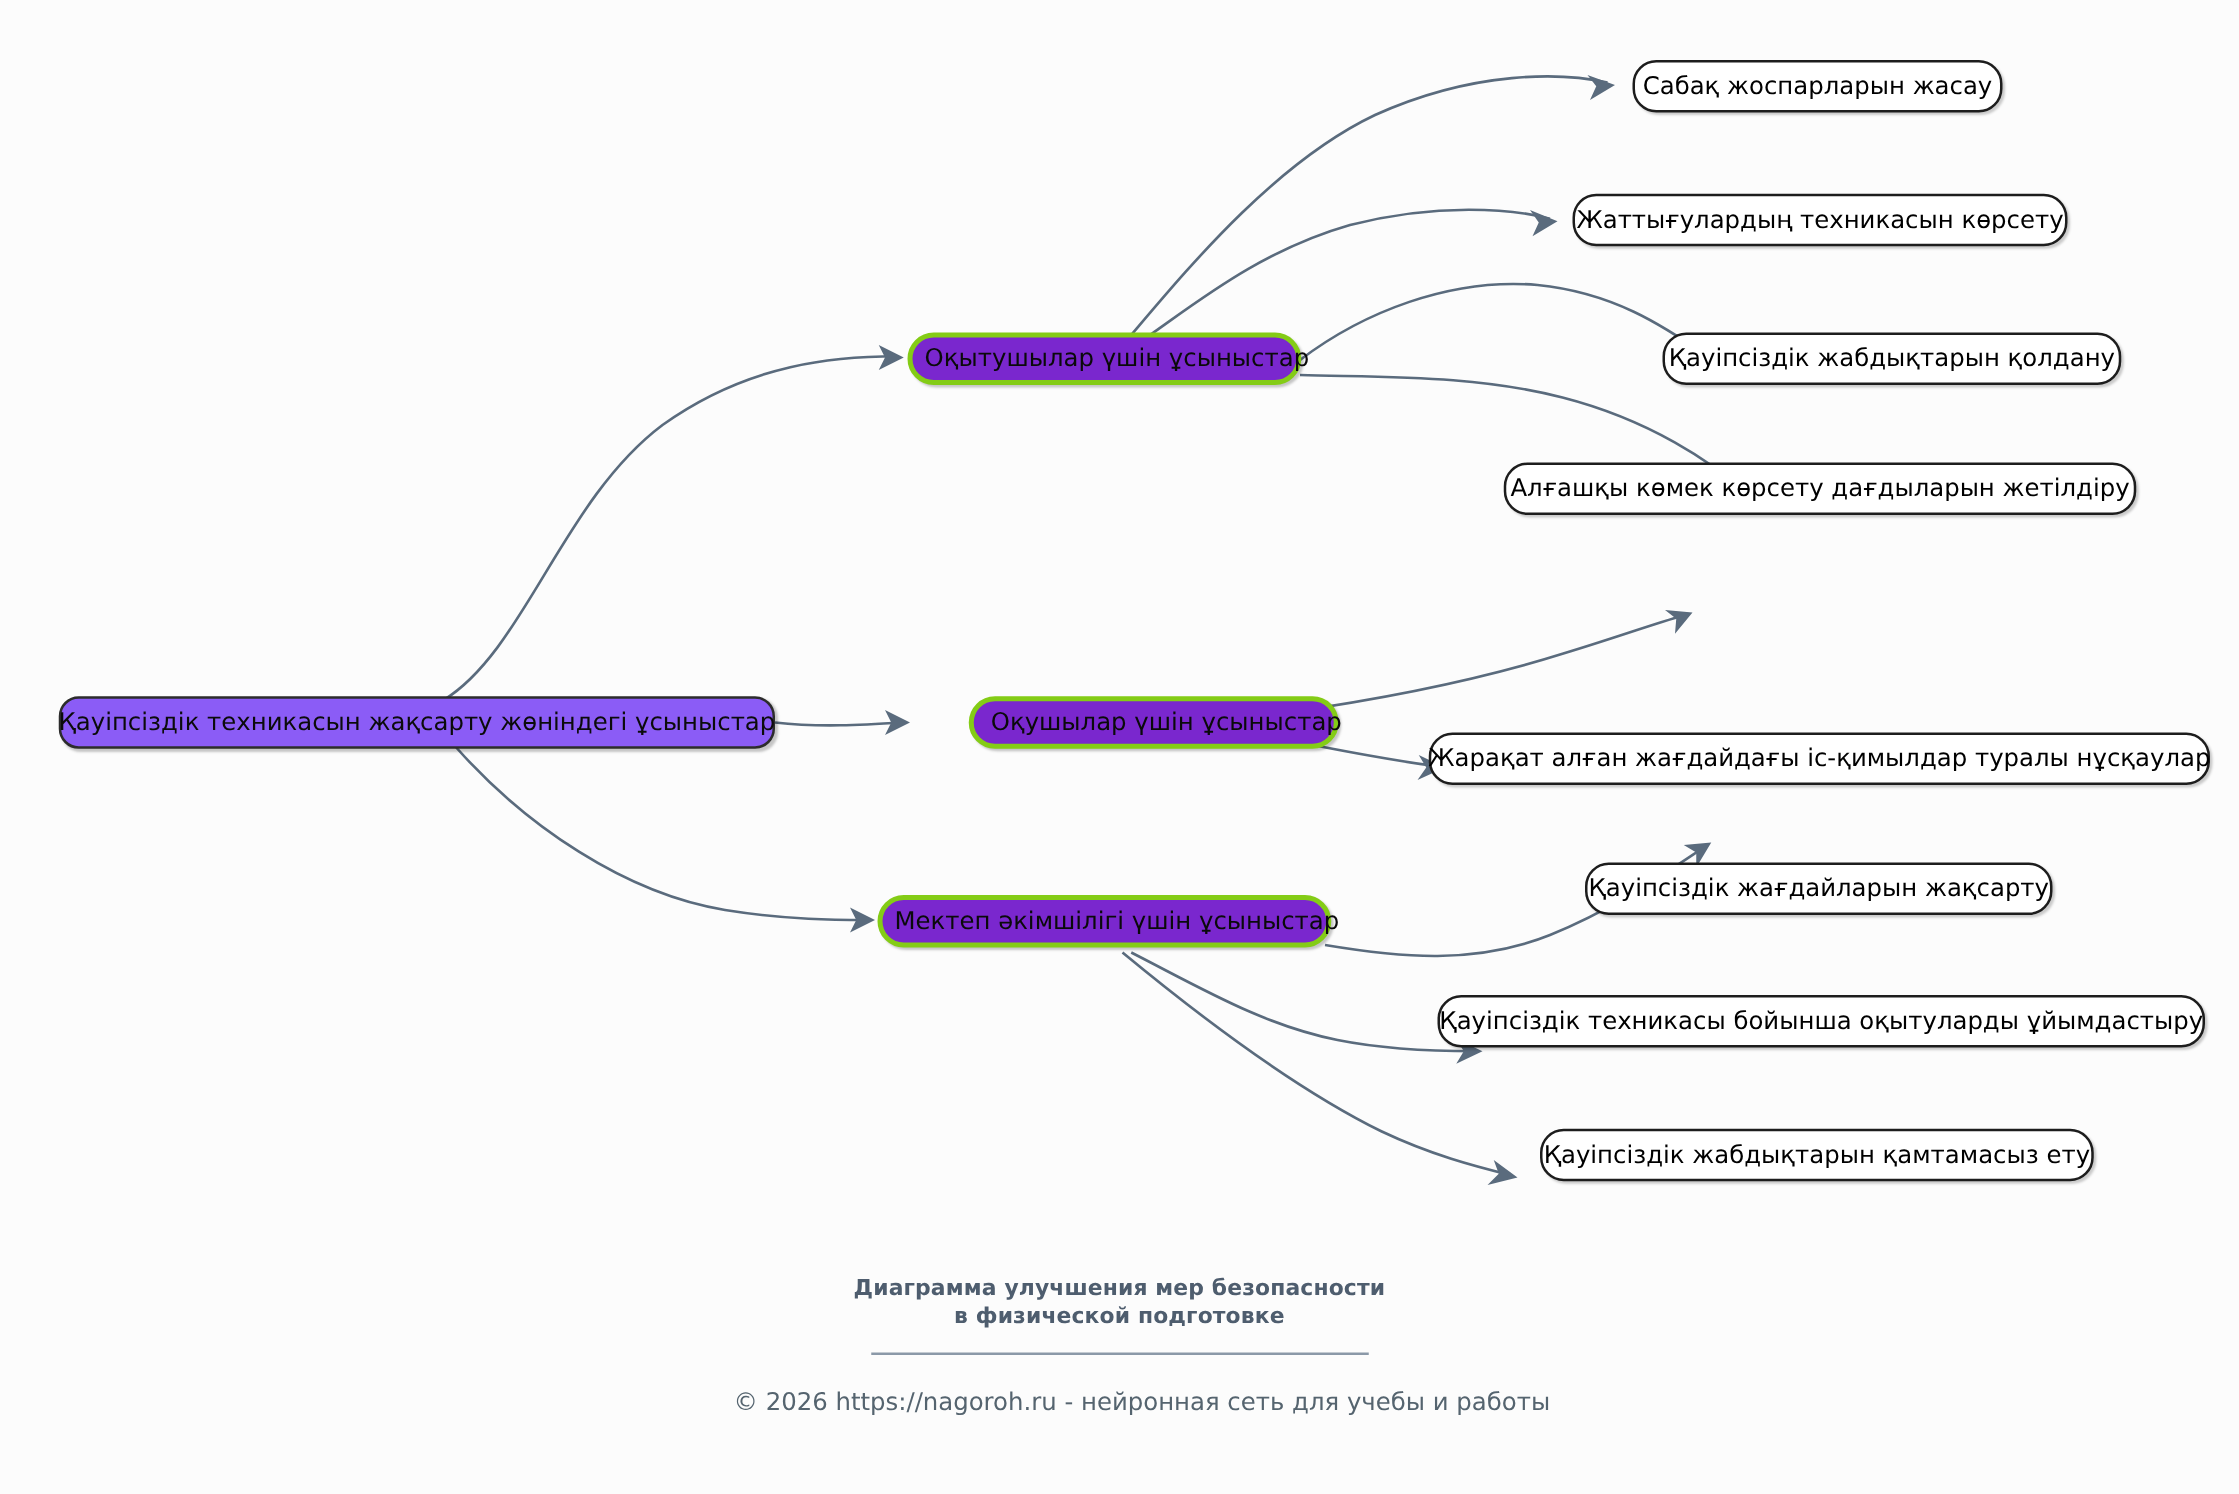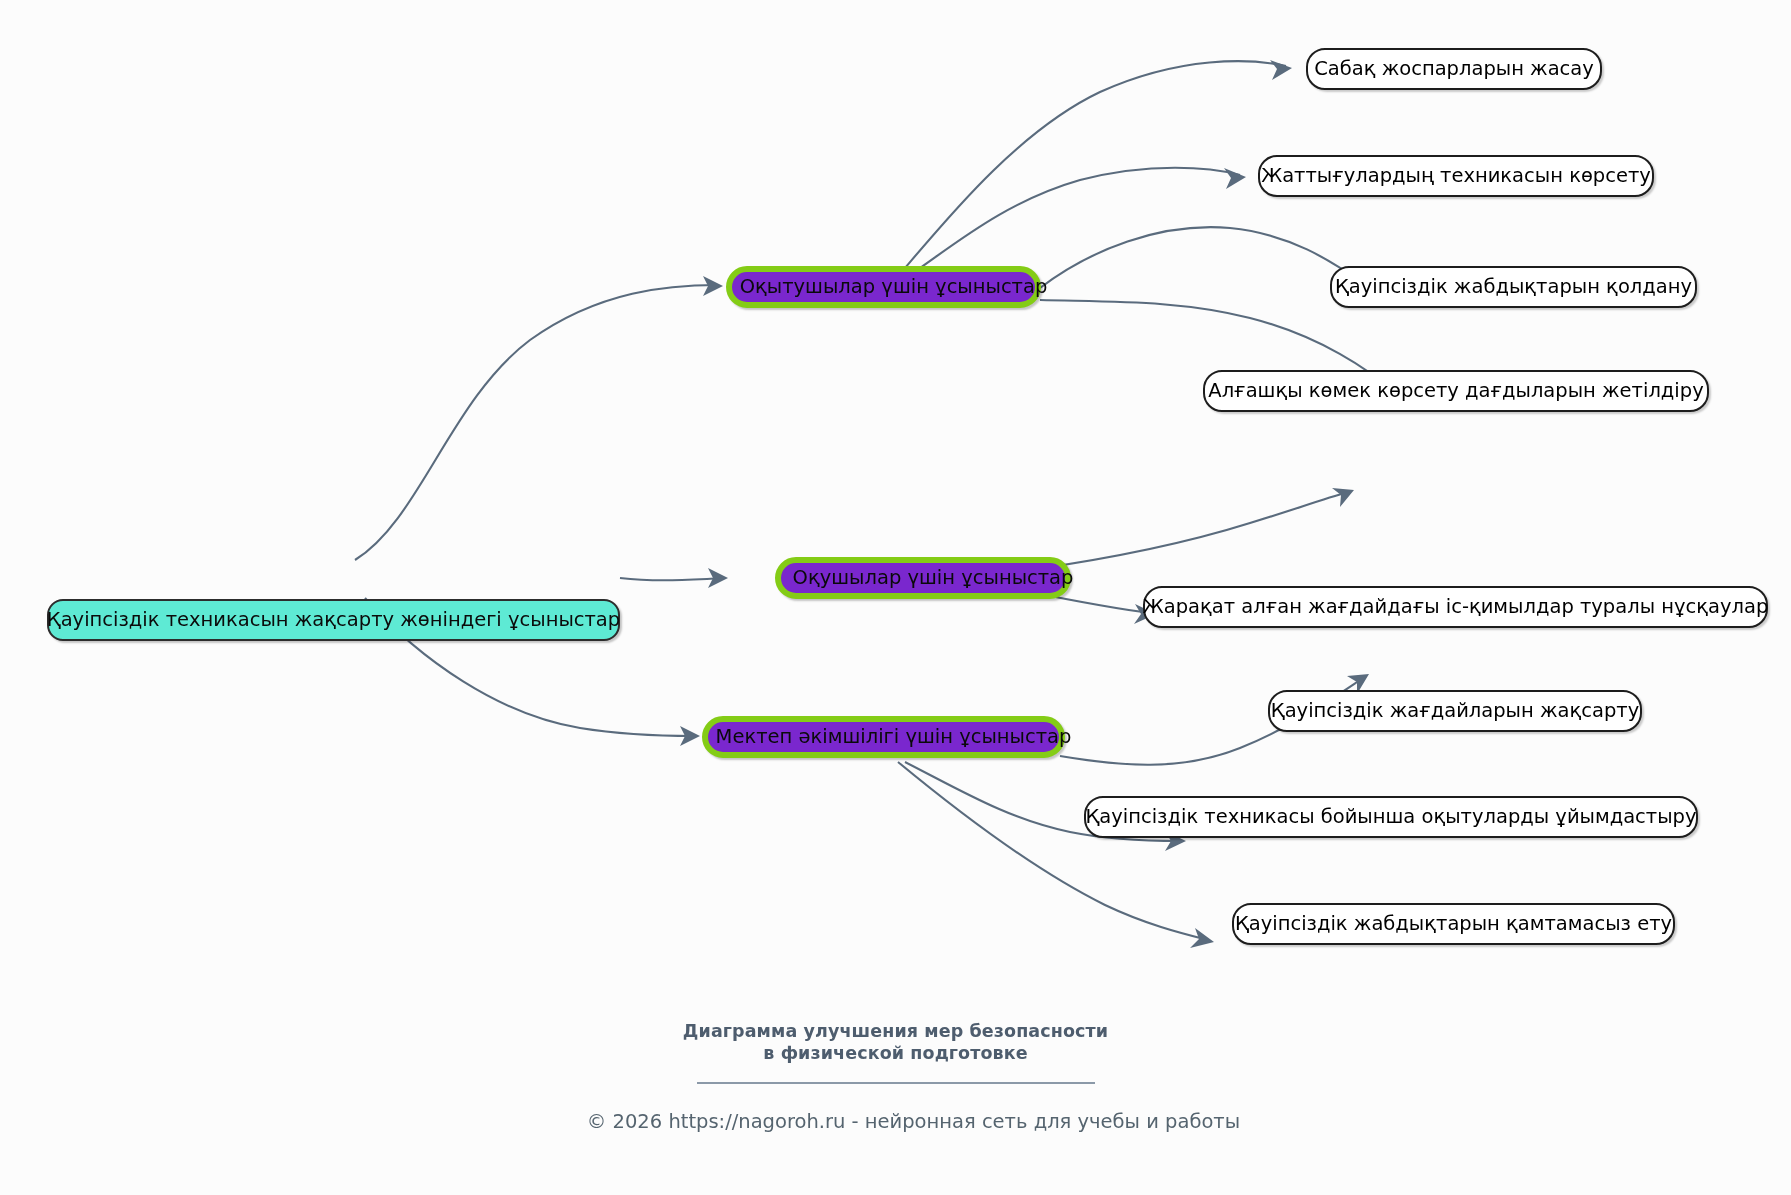--- a/index.html
+++ b/index.html
@@ -42,32 +42,31 @@
     position: absolute;
     box-sizing: border-box;
     display: flex;
     align-items: center;
     justify-content: center;
     white-space: nowrap;
     line-height: 1;
   }
 
   .node-root {
-    background: #5eead4;
+    background: #8b5cf6;
     border: 2px solid #2c2c2c;
     border-radius: 16px;
     color: #0b0b0b;
     font-size: 19.5px;
     box-shadow: 2px 2px 2px rgba(0,0,0,0.22);
-    margin-top: 42px;
   }
 
   .node-branch {
     background: #7a27ce;
-    border: 6px solid #84cc16;
+    border: 4px solid #84cc16;
     border-radius: 21px;
     color: #0a0a0a;
     font-size: 19.5px;
     box-shadow: 2px 2px 2px rgba(0,0,0,0.22);
     padding-left: 20px;
   }
 
   .node-leaf {
     background: #ffffff;
     border: 2px solid #1d1d1d;
@@ -185,21 +184,21 @@
   </div>
 
   <div class="node node-branch" style="left:702px; top:716px; width:363px; height:42px;align-items:center;">
     <span>Мектеп әкімшілігі үшін ұсыныстар</span>
   </div>
 
   <div class="node node-leaf" style="left:1268px; top:690px; width:374px; height:42px;">
     <span>Қауіпсіздік жағдайларын жақсарту</span>
   </div>
 
-  <div class="node node-leaf" style="left:1084px; top:796px; width:614px; height:42px;">
+  <div class="node node-leaf" style="left:1150px; top:796px; width:614px; height:42px;">
     <span>Қауіпсіздік техникасы бойынша оқытуларды ұйымдастыру</span>
   </div>
 
   <div class="node node-leaf" style="left:1232px; top:903px; width:443px; height:42px;">
     <span>Қауіпсіздік жабдықтарын қамтамасыз ету</span>
   </div>
 
   <div id="footer">
     <div class="footer-title">Диаграмма улучшения мер безопасности в физической подготовке</div>
     <div class="footer-rule"></div>

